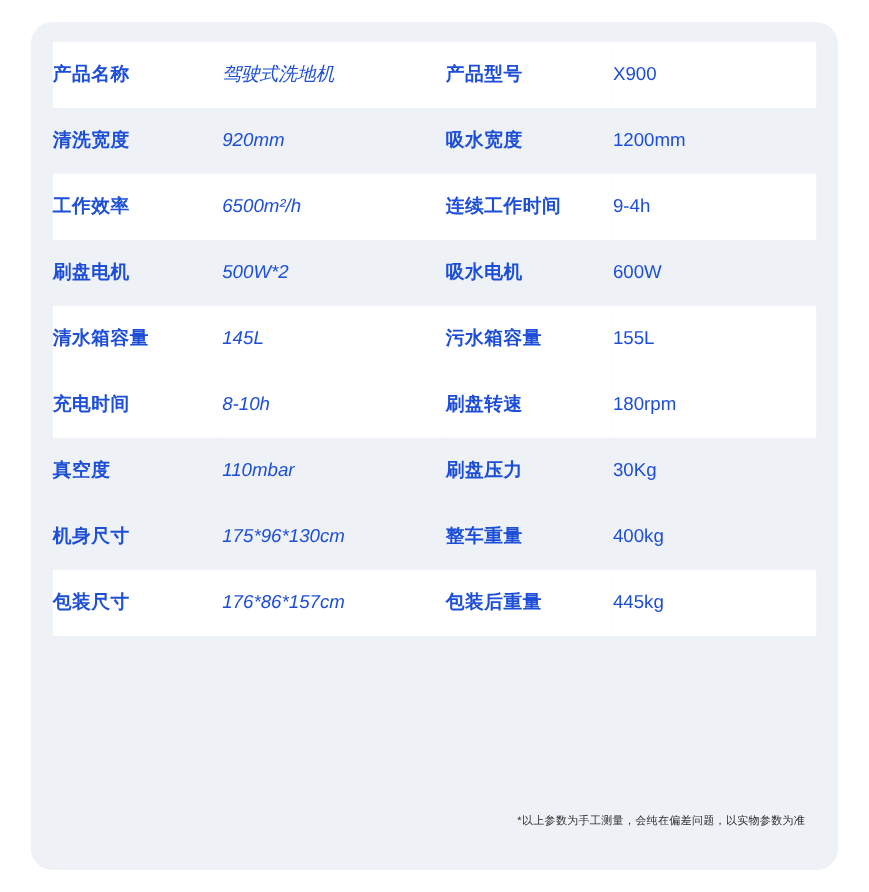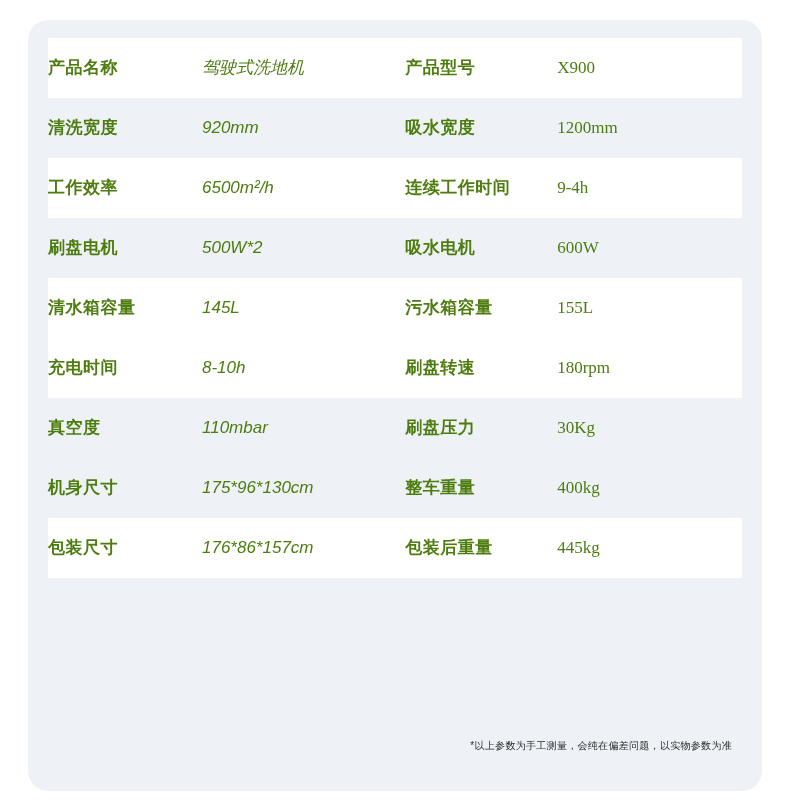--- a/index.html
+++ b/index.html
@@ -41,36 +41,36 @@
     background: #ffffff;
   }
   .spec-table tr.even {
     background: transparent;
   }
 
   .spec-table td {
     padding: 0;
     vertical-align: middle;
     font-size: 17px;
-    color: #4d7c0f;
+    color: #1d4ed8;
     line-height: 1.2;
   }
 
   td.label {
     font-weight: bold;
     letter-spacing: 0.5px;
   }
   td.value {
     font-weight: normal;
   }
 
   .c1 { width: 150px; padding-left: 18px; }
   .c2 { width: 198px; font-style: italic; }
   .c3 { width: 148px; }
-  .c4 { width: 180px; font-family: Liberation Serif, serif; }
+  .c4 { width: 180px; }
 
   .footnote {
     position: absolute;
     right: 30px;
     bottom: 38px;
     font-size: 10px;
     color: #2b2b2b;
     letter-spacing: 0.3px;
   }
 </style>

